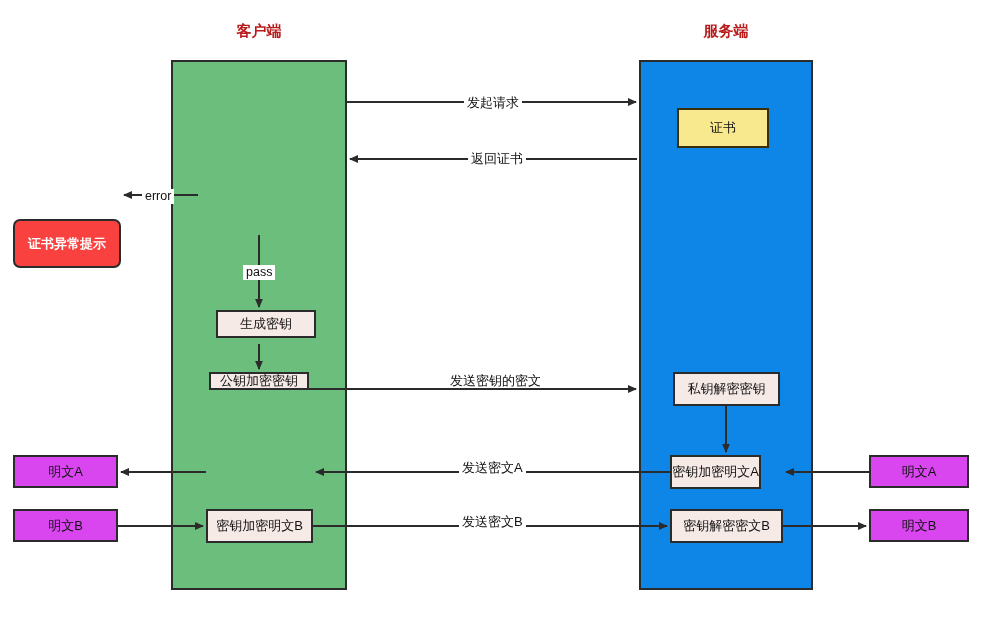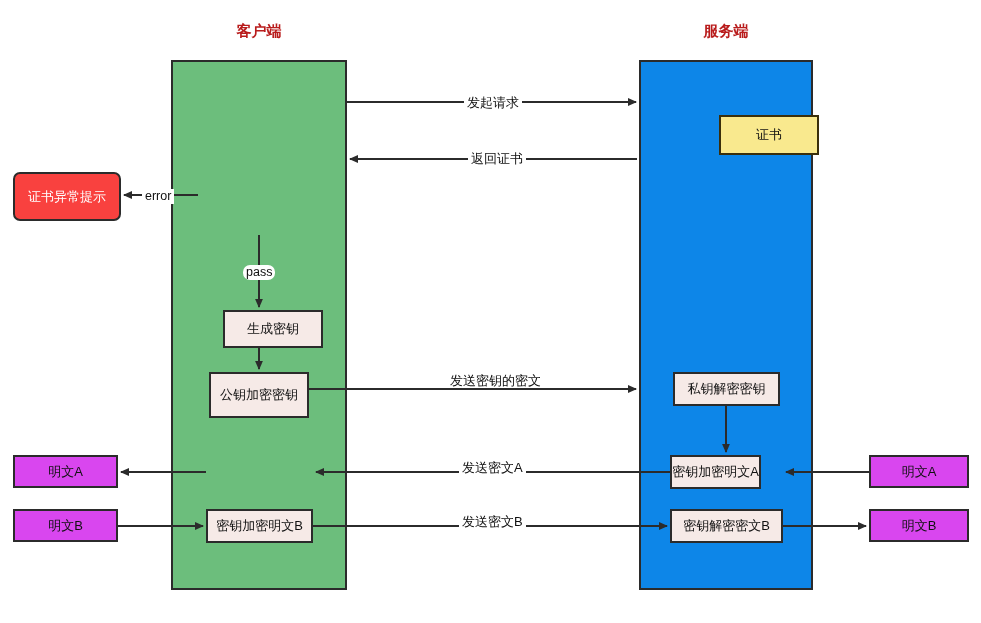--- a/index.html
+++ b/index.html
@@ -17,29 +17,29 @@
   #server-title{left:639px;top:22px;width:174px;}
 
   
   .node{position:absolute;box-sizing:border-box;border:2px solid #2b2b2b;
         display:flex;align-items:center;justify-content:center;
         font-size:13px;color:#111;text-align:center;line-height:1.2;white-space:nowrap;}
   .pink{background:#F6EAE7;}
   .cyan{background:#d946ef;}
   .yellow{background:#F9E98E;border-color:#3A2F0B;}
   .red{background:#F9413F;border:2px solid #2b2b2b;border-radius:7px;
-       color:#ffffff;font-weight:normal;}
+       color:#ffffff;font-weight:bold;margin-top:47px;}
 
   
-  #n-gen-key      {left:223px;top:310px;width:100px;height:38px;}
-  #n-pub-enc      {left:209px;top:372px;width:100px;height:46px;}
+  #n-gen-key      {left:216px;top:310px;width:100px;height:28px;}
+  #n-pub-enc      {left:209px;top:372px;width:100px;height:18px;}
   #n-dec-a        {left:206px;top:455px;width:107px;height:34px;}
   #n-enc-b        {left:206px;top:509px;width:107px;height:34px;}
   
-  #n-cert         {left:677px;top:115px;width:100px;height:40px;margin-left:42px;}
+  #n-cert         {left:677px;top:108px;width:92px;height:40px;}
   #n-priv-dec     {left:673px;top:372px;width:107px;height:34px;}
   #n-enc-a        {left:670px;top:455px;width:91px;height:34px;}
   #n-dec-b        {left:670px;top:509px;width:113px;height:34px;}
   
   #n-err          {left:13px;top:172px;width:108px;height:49px;}
   #n-pa-left      {left:13px;top:455px;width:105px;height:33px;}
   #n-pb-left      {left:13px;top:509px;width:105px;height:33px;}
   #n-pa-right     {left:869px;top:455px;width:100px;height:33px;}
   #n-pb-right     {left:869px;top:509px;width:100px;height:33px;}
 
@@ -53,21 +53,21 @@
   .edge-label{position:absolute;background:#ffffff;font-size:13px;color:#111;
               padding:0 3px;white-space:nowrap;line-height:15px;}
   .edge-label.small{font-size:12.5px;}
 
   #lbl-req      {left:464px;top:95px;}
   #lbl-ret      {left:468px;top:151px;}
   #lbl-sendkey  {left:447px;top:373px;}
   #lbl-senda    {left:459px;top:460px;}
   #lbl-sendb    {left:459px;top:514px;}
   #lbl-error    {left:142px;top:189px;}
-  #lbl-pass     {left:243px;top:265px;border-radius:7px;}
+  #lbl-pass     {left:243px;top:265px;}
 
   svg#edges{position:absolute;left:0;top:0;width:981px;height:623px;pointer-events:none;}
 </style>
 </head>
 <body>
 
 <div id="stage">
 
   <div class="lane-title" id="client-title">客户端</div>
   <div class="lane-title" id="server-title">服务端</div>

